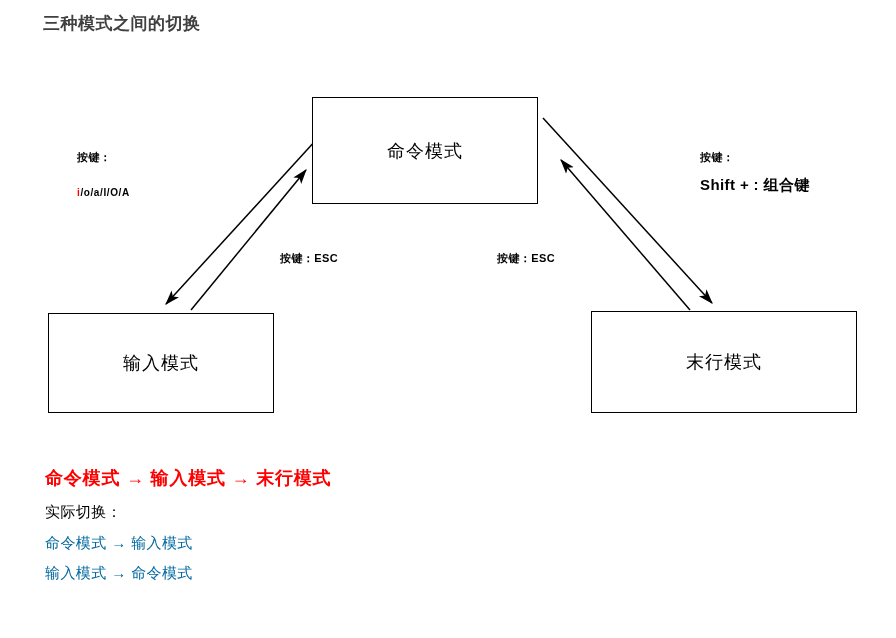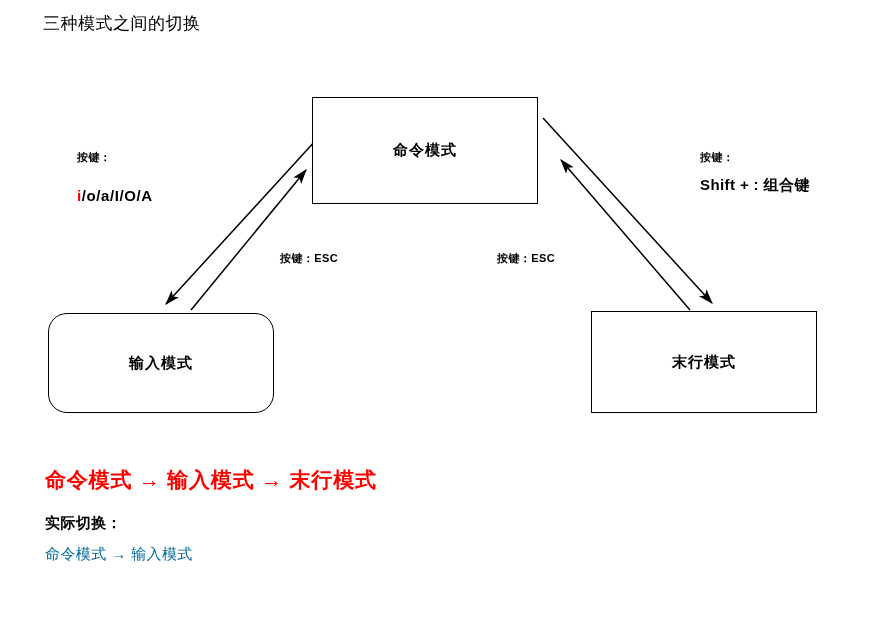--- a/index.html
+++ b/index.html
@@ -22,87 +22,87 @@
     width: 896px;
     height: 638px;
   }
   .abs { position: absolute; }
 
   
   #page-title {
     left: 43px;
     top: 12px;
     font-size: 17px;
-    font-weight: normal;
-    color: #000000;
+    font-weight: bold;
+    color: #404040;
     letter-spacing: 0.5px;
     white-space: nowrap;
   }
 
   
   .mode-box {
     border: 1.6px solid #000000;
     background: #ffffff;
     box-sizing: border-box;
     display: flex;
     align-items: center;
     justify-content: center;
   }
   .mode-box .mode-label {
-    font-size: 15px;
-    font-weight: bold;
+    font-size: 18px;
+    font-weight: normal;
     color: #000000;
     letter-spacing: 1px;
   }
   #box-command { left: 312px; top: 97px; width: 226px; height: 107px; }
-  #box-input   { left: 48px;  top: 313px; width: 226px; height: 100px; border-radius: 19px; }
-  #box-lastline{ left: 591px; top: 311px; width: 226px; height: 102px; }
+  #box-input   { left: 48px;  top: 313px; width: 226px; height: 100px; }
+  #box-lastline{ left: 591px; top: 311px; width: 266px; height: 102px; }
 
   
   #arrow-layer {
     position: absolute;
     left: 0; top: 0;
     width: 896px; height: 638px;
     pointer-events: none;
   }
 
   
   .edge-label {
     font-size: 11px;
     font-weight: bold;
     color: #000000;
     white-space: nowrap;
     letter-spacing: 0.4px;
   }
   #label-left-key   { left: 77px;  top: 150px; }
-  #label-left-keys  { left: 77px;  top: 187px; font-size: 15px; letter-spacing: 0.6px; }
+  #label-left-keys  { left: 77px;  top: 187px; font-size: 10px; letter-spacing: 0.6px; }
   #label-left-keys .hot { color: #ff0000; }
   #label-right-key  { left: 700px; top: 150px; }
   #label-right-keys { left: 700px; top: 176px; font-size: 15px; letter-spacing: 0.4px; }
   #label-esc-left   { left: 280px; top: 251px; }
   #label-esc-right  { left: 497px; top: 251px; }
 
   
   #footer {
     position: absolute;
     left: 45px;
     top: 466px;
     width: 500px;
   }
   #flow-summary {
-    font-size: 21px;
+    font-size: 18px;
     font-weight: bold;
     color: #ff0000;
     letter-spacing: 0.8px;
     white-space: nowrap;
-    margin-bottom: 20px;
+    margin-bottom: 13px;
   }
   #actual-heading {
     font-size: 15px;
-    font-weight: bold;
+    font-weight: normal;
     color: #000000;
     letter-spacing: 0.4px;
     white-space: nowrap;
     margin-bottom: 12px;
   }
   .flow-line {
     font-size: 15px;
     font-weight: normal;
     color: #0369a1;
     letter-spacing: 0.4px;
@@ -154,15 +154,16 @@
   <div class="abs edge-label" id="label-right-keys">Shift + : 组合键</div>
 
   <div class="abs edge-label" id="label-esc-left">按键：ESC</div>
 
   <div class="abs edge-label" id="label-esc-right">按键：ESC</div>
 
   <div id="footer">
     <div id="flow-summary">命令模式 → 输入模式 →  末行模式</div>
     <div id="actual-heading">实际切换：</div>
     <div class="flow-line">命令模式 → 输入模式</div>
+    <div class="flow-line">输入模式 → 命令模式</div>
   </div>
 
 </div>
 
 </body></html>

